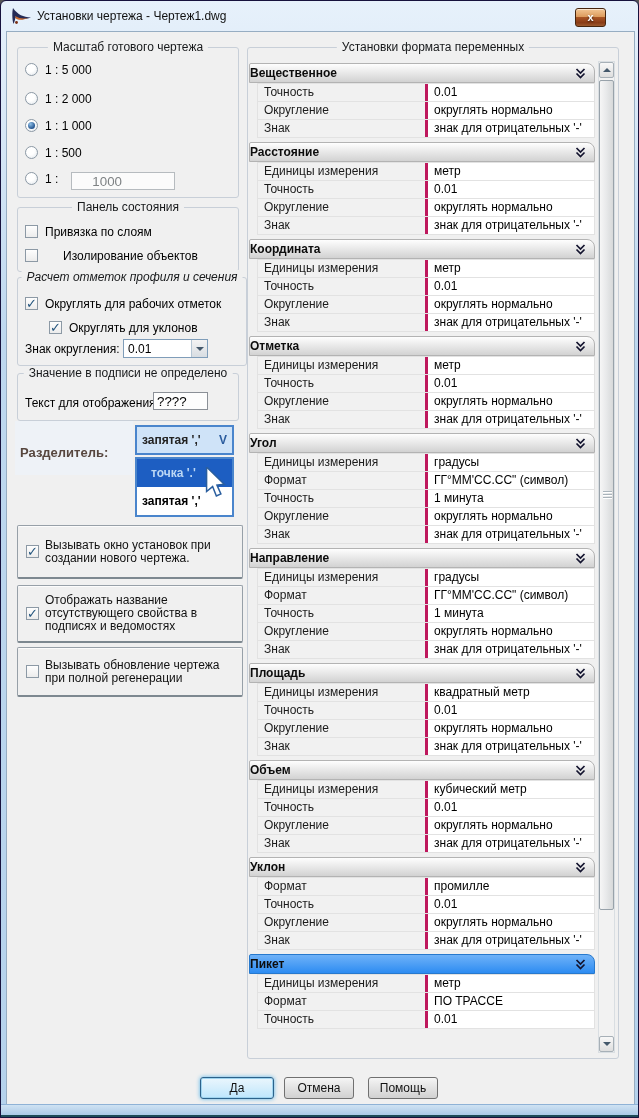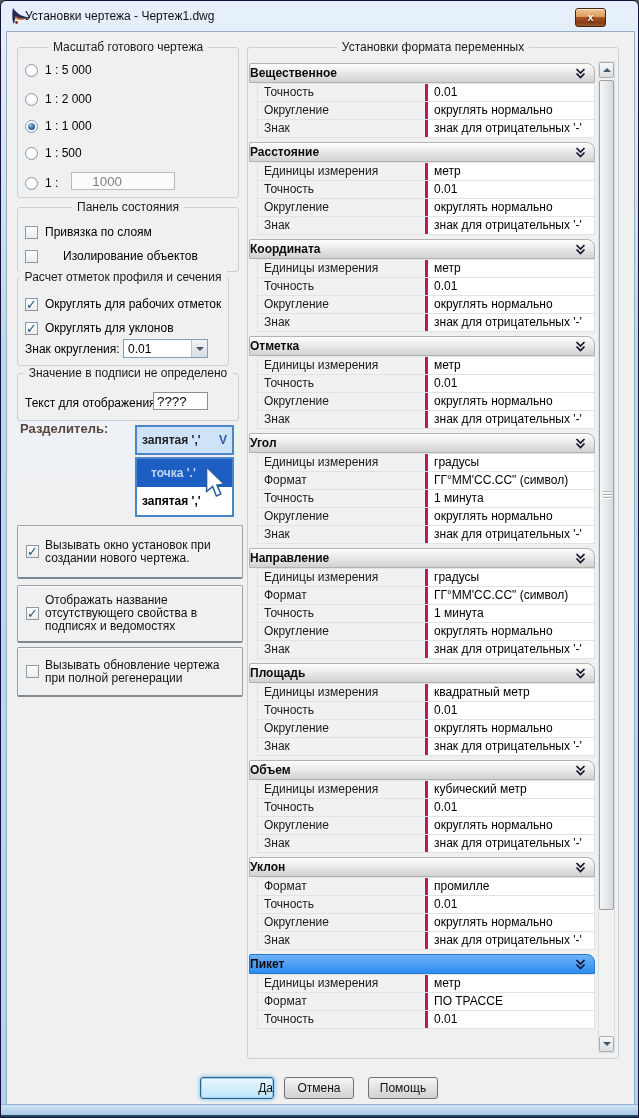--- a/index.html
+++ b/index.html
@@ -5,21 +5,21 @@
   html,body{margin:0;padding:0;background:#555;}
   *{box-sizing:border-box;}
   #window{
     position:relative;width:639px;height:1118px;margin:0 auto;
     font-family:"Liberation Sans","DejaVu Sans",sans-serif;font-size:12px;color:#000;
     background:linear-gradient(#e7f1fb,#bed8ef 30%,#b5d2ec);
     border:1px solid #17123d;border-radius:6px 6px 0 0;overflow:hidden;
   }
   
   #titlebar{position:absolute;left:0;top:0;width:100%;height:30px;}
-  #title-text{position:absolute;left:24px;top:8px;font-size:12px;color:#111;}
+  #title-text{position:absolute;left:36px;top:8px;font-size:12px;color:#111;}
   #app-icon{position:absolute;left:10px;top:6px;width:22px;height:19px;}
   #close-btn{
     position:absolute;left:574px;top:7px;width:31px;height:19px;border-radius:3px;
     border:1px solid #47260f;cursor:default;
     background:linear-gradient(#f3c693 0%,#dd9c5d 45%,#a85423 50%,#8a3c16 80%,#9c5a2e 100%);
     box-shadow:inset 0 1px 0 rgba(255,255,255,.55);
     color:#fff;text-align:center;font-weight:bold;font-size:11px;line-height:17px;
     text-shadow:0 1px 2px rgba(0,0,0,.7);
   }
   
@@ -33,33 +33,33 @@
   .groupbox>.gtitle{position:absolute;top:-8px;left:50%;transform:translateX(-50%);
     background:#f0f0f0;padding:0 5px;white-space:nowrap;color:#17191b;}
   
   .radio{display:inline-block;width:13px;height:13px;border-radius:50%;position:relative;
     border:1px solid #8c99a5;background:radial-gradient(circle at 40% 35%,#fff 40%,#dfe5ea);vertical-align:middle;}
   .radio.sel::after{content:'';position:absolute;left:2px;top:2px;width:7px;height:7px;border-radius:50%;
     background:radial-gradient(circle at 35% 30%,#8fc0e8,#1f4f8b 75%);}
   .cb{display:inline-block;width:13px;height:13px;position:relative;border:1px solid #8c99a5;
     background:linear-gradient(#fefefe,#ececec);vertical-align:middle;flex:0 0 13px;}
   .cb.checked::after{content:'\2713';position:absolute;left:0px;top:-2px;font-size:13px;font-weight:bold;color:#24557e;}
-  .opt-row{position:absolute;left:24px;display:flex;align-items:flex-end;gap:7px;white-space:nowrap;}
+  .opt-row{position:absolute;left:24px;display:flex;align-items:flex-start;gap:7px;white-space:nowrap;}
   
   .tinput{position:absolute;border:1px solid #8b9097;background:#fdfdfd;padding:0 3px;line-height:16px;color:#000;}
   .tinput.disabled{color:#7e8284;background:#fbfbfb;border-color:#b6bbbf;}
   .combo{position:absolute;border:1px solid #7f9db9;background:#fff;display:flex;align-items:center;}
   .combo .cval{flex:1;padding-left:4px;}
   .combo .carrow{width:16px;height:100%;border-left:1px solid #b5c6d4;
     background:linear-gradient(#f3f3f3,#d8dde2);display:flex;align-items:center;justify-content:center;}
   .tri-down{width:0;height:0;border-left:4px solid transparent;border-right:4px solid transparent;border-top:4px solid #44586b;}
   .tri-up{width:0;height:0;border-left:4px solid transparent;border-right:4px solid transparent;border-bottom:4px solid #44586b;}
   
   #sep-label-box{position:absolute;left:14px;top:420px;width:118px;height:54px;background:#eef2f7;}
-  #sep-label{position:absolute;left:5px;top:0;font-size:13px;color:#57473f;filter:blur(.5px);font-weight:bold;}
+  #sep-label{position:absolute;left:5px;top:24px;font-size:13px;color:#57473f;filter:blur(.5px);font-weight:bold;}
   #sep-combo{position:absolute;left:134px;top:424px;width:99px;height:30px;background:#cfe3f8;
     border:2px solid #4a85cc;display:flex;align-items:center;filter:blur(.3px);}
   #sep-combo .cval{flex:1;padding-left:5px;font-weight:bold;color:#222;}
   #sep-combo .vchev{color:#2b5c9e;font-weight:bold;margin-right:5px;}
   #sep-list{position:absolute;left:134px;top:456px;width:99px;border:2px solid #4a85cc;background:#fff;filter:blur(.3px);}
   .sep-item{height:28px;line-height:28px;padding-left:5px;font-weight:bold;}
   .sep-item.hl{background:#1d5ec2;color:#bcd8f5;padding-left:14px;}
   #drop-cursor{position:absolute;left:203px;top:466px;}
   
   .optbox{position:absolute;left:16px;width:226px;background:#f0f0f0;
@@ -86,21 +86,21 @@
   #sb-up{top:0;}
   #sb-down{bottom:0;}
   #sb-thumb{position:absolute;left:0;top:18px;width:15px;height:830px;border:1px solid #98a2aa;border-radius:2px;
     background:linear-gradient(to right,#f6f6f6,#e9eaeb 45%,#d7d9da);}
   #sb-grip{position:absolute;left:3px;top:50%;width:9px;height:8px;margin-top:-4px;
     background:repeating-linear-gradient(#aab4bb 0 1px,#fff 1px 2px,transparent 2px 3px);}
   
   .btn{position:absolute;top:1076px;height:22px;border-radius:3px;border:1px solid #707070;
     background:linear-gradient(#f5f5f5,#e4e4e4 45%,#d1d1d1);text-align:center;line-height:20px;color:#111;}
   .btn.default{border:1px solid #2c628b;box-shadow:0 0 0 1px #9fd4ef inset, 0 0 4px #59b5e8;
-    background:linear-gradient(#eaf6fd,#d7effc 45%,#bde6fd);text-align:right;}
+    background:linear-gradient(#eaf6fd,#d7effc 45%,#bde6fd);}
 </style>
 </head>
 <body>
 
 <div id="window">
 
   <div id="titlebar">
     <svg id="app-icon" viewBox="0 0 22 19">
       <path d="M2 1 C7 8 12 10 20 10.5 C13 13 7 12.5 4.5 10.5 C4 13 3.5 15 2.5 17 C1 12 1 5 2 1 Z" fill="#252b56"></path>
       <path d="M4 9 C8 11.5 13 12 17 11 C12 13.5 7 13 4.8 11.4 Z" fill="#c9682c"></path>
@@ -146,29 +146,29 @@
       <div class="opt-row" style="top: 224px;">
         <span class="cb"></span>
         <span>Привязка по слоям</span>
       </div>
       <div class="opt-row" style="top: 248px; gap: 25px;">
         <span class="cb"></span>
         <span>Изолирование объектов</span>
       </div>
     </div>
 
-  <div class="groupbox" style="left:16px;top:276px;width:212px;height:89px;">
+  <div class="groupbox" style="left:16px;top:276px;width:230px;height:89px;font-style:italic;">
     <span class="gtitle">Расчет отметок профиля и сечения</span>
   </div>
   <div id="profile-options">
       <div class="opt-row" style="top: 296px;">
         <span class="cb checked"></span>
         <span>Округлять для рабочих отметок</span>
       </div>
-      <div class="opt-row" style="top: 320px;">
+      <div class="opt-row" style="top: 320px; margin-left: 24px;">
         <span class="cb checked"></span>
         <span>Округлять для уклонов</span>
       </div>
     </div>
   <span class="abs" style="left:24px;top:341px;">Знак округления:</span>
   <div class="combo" style="left:122px;top:338px;width:85px;height:19px;">
     <span class="cval">0.01</span>
     <span class="carrow">
         <span class="tri-down"></span>
       </span>

